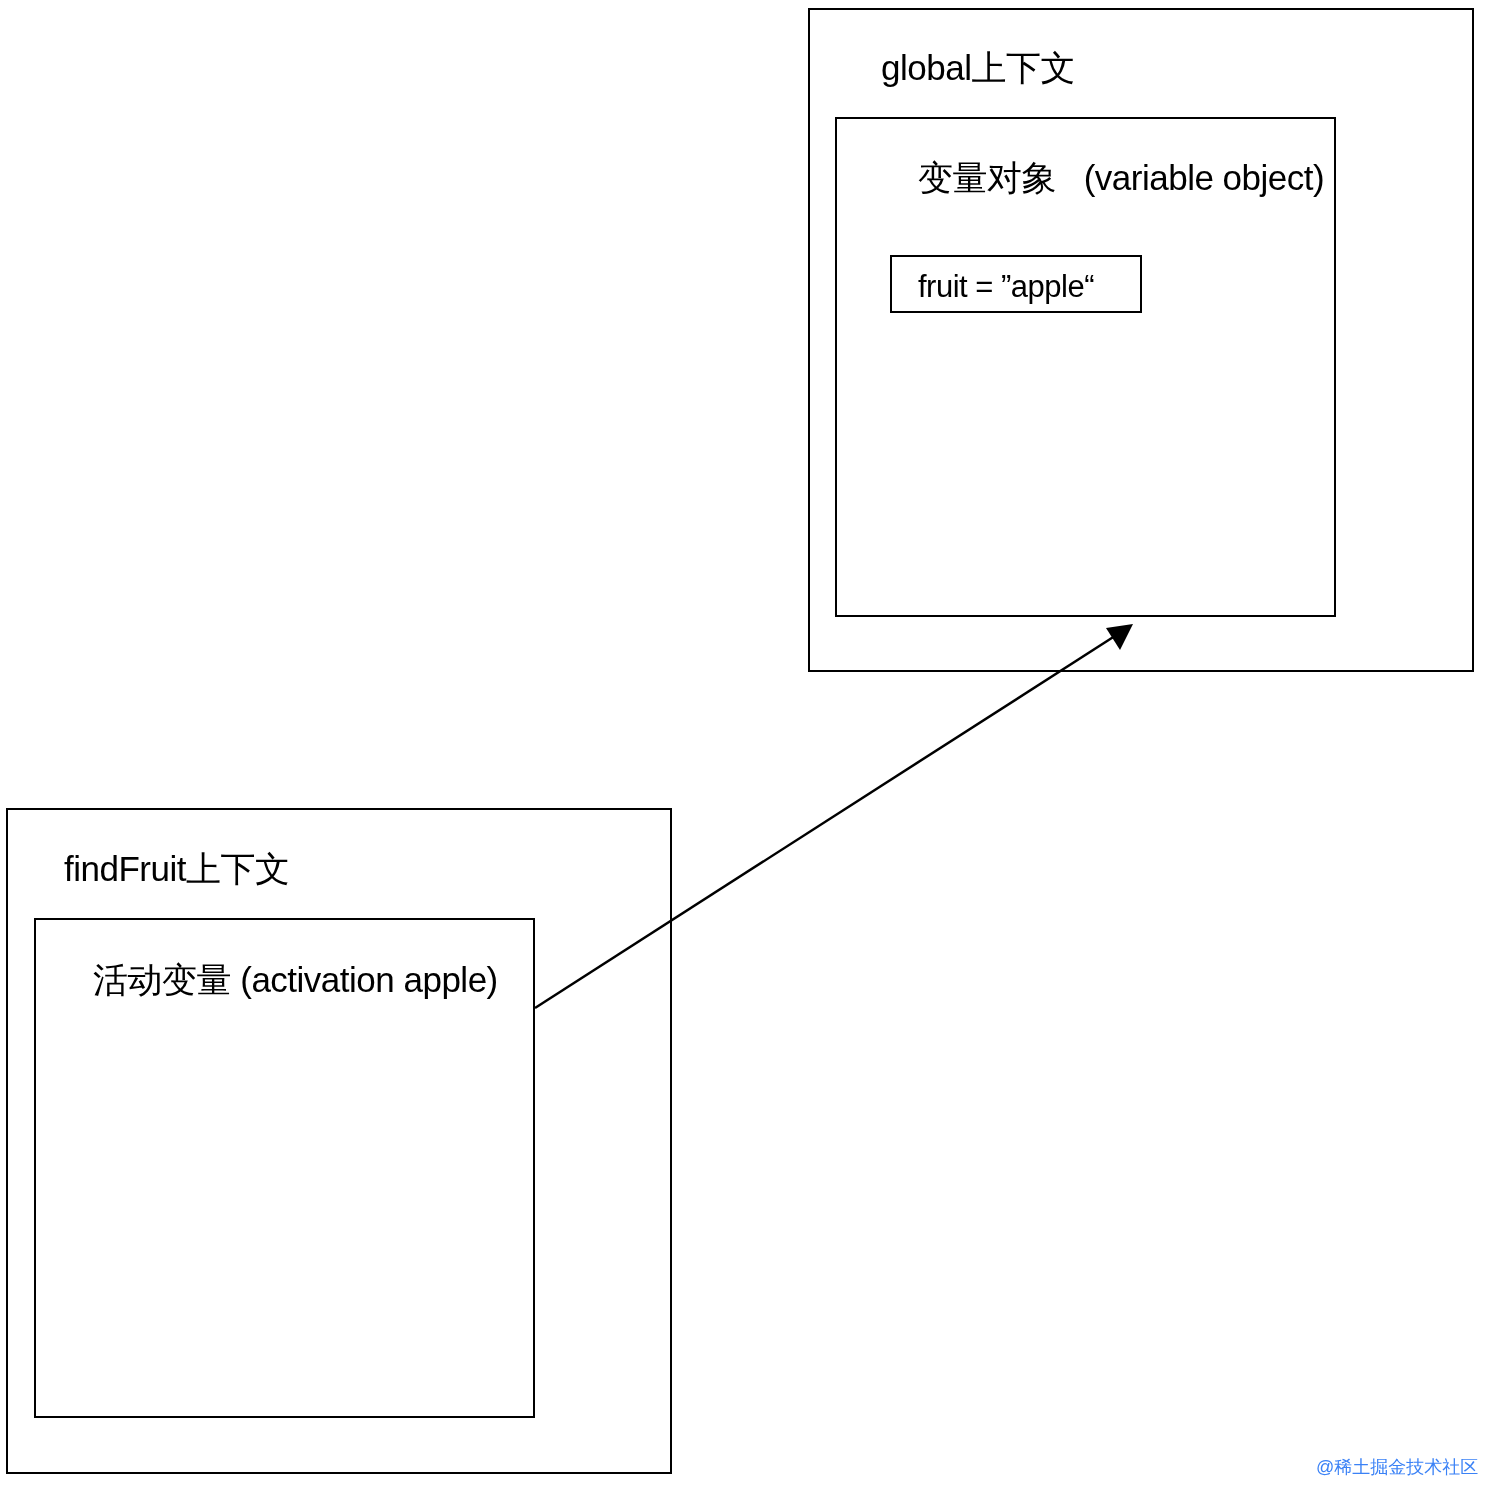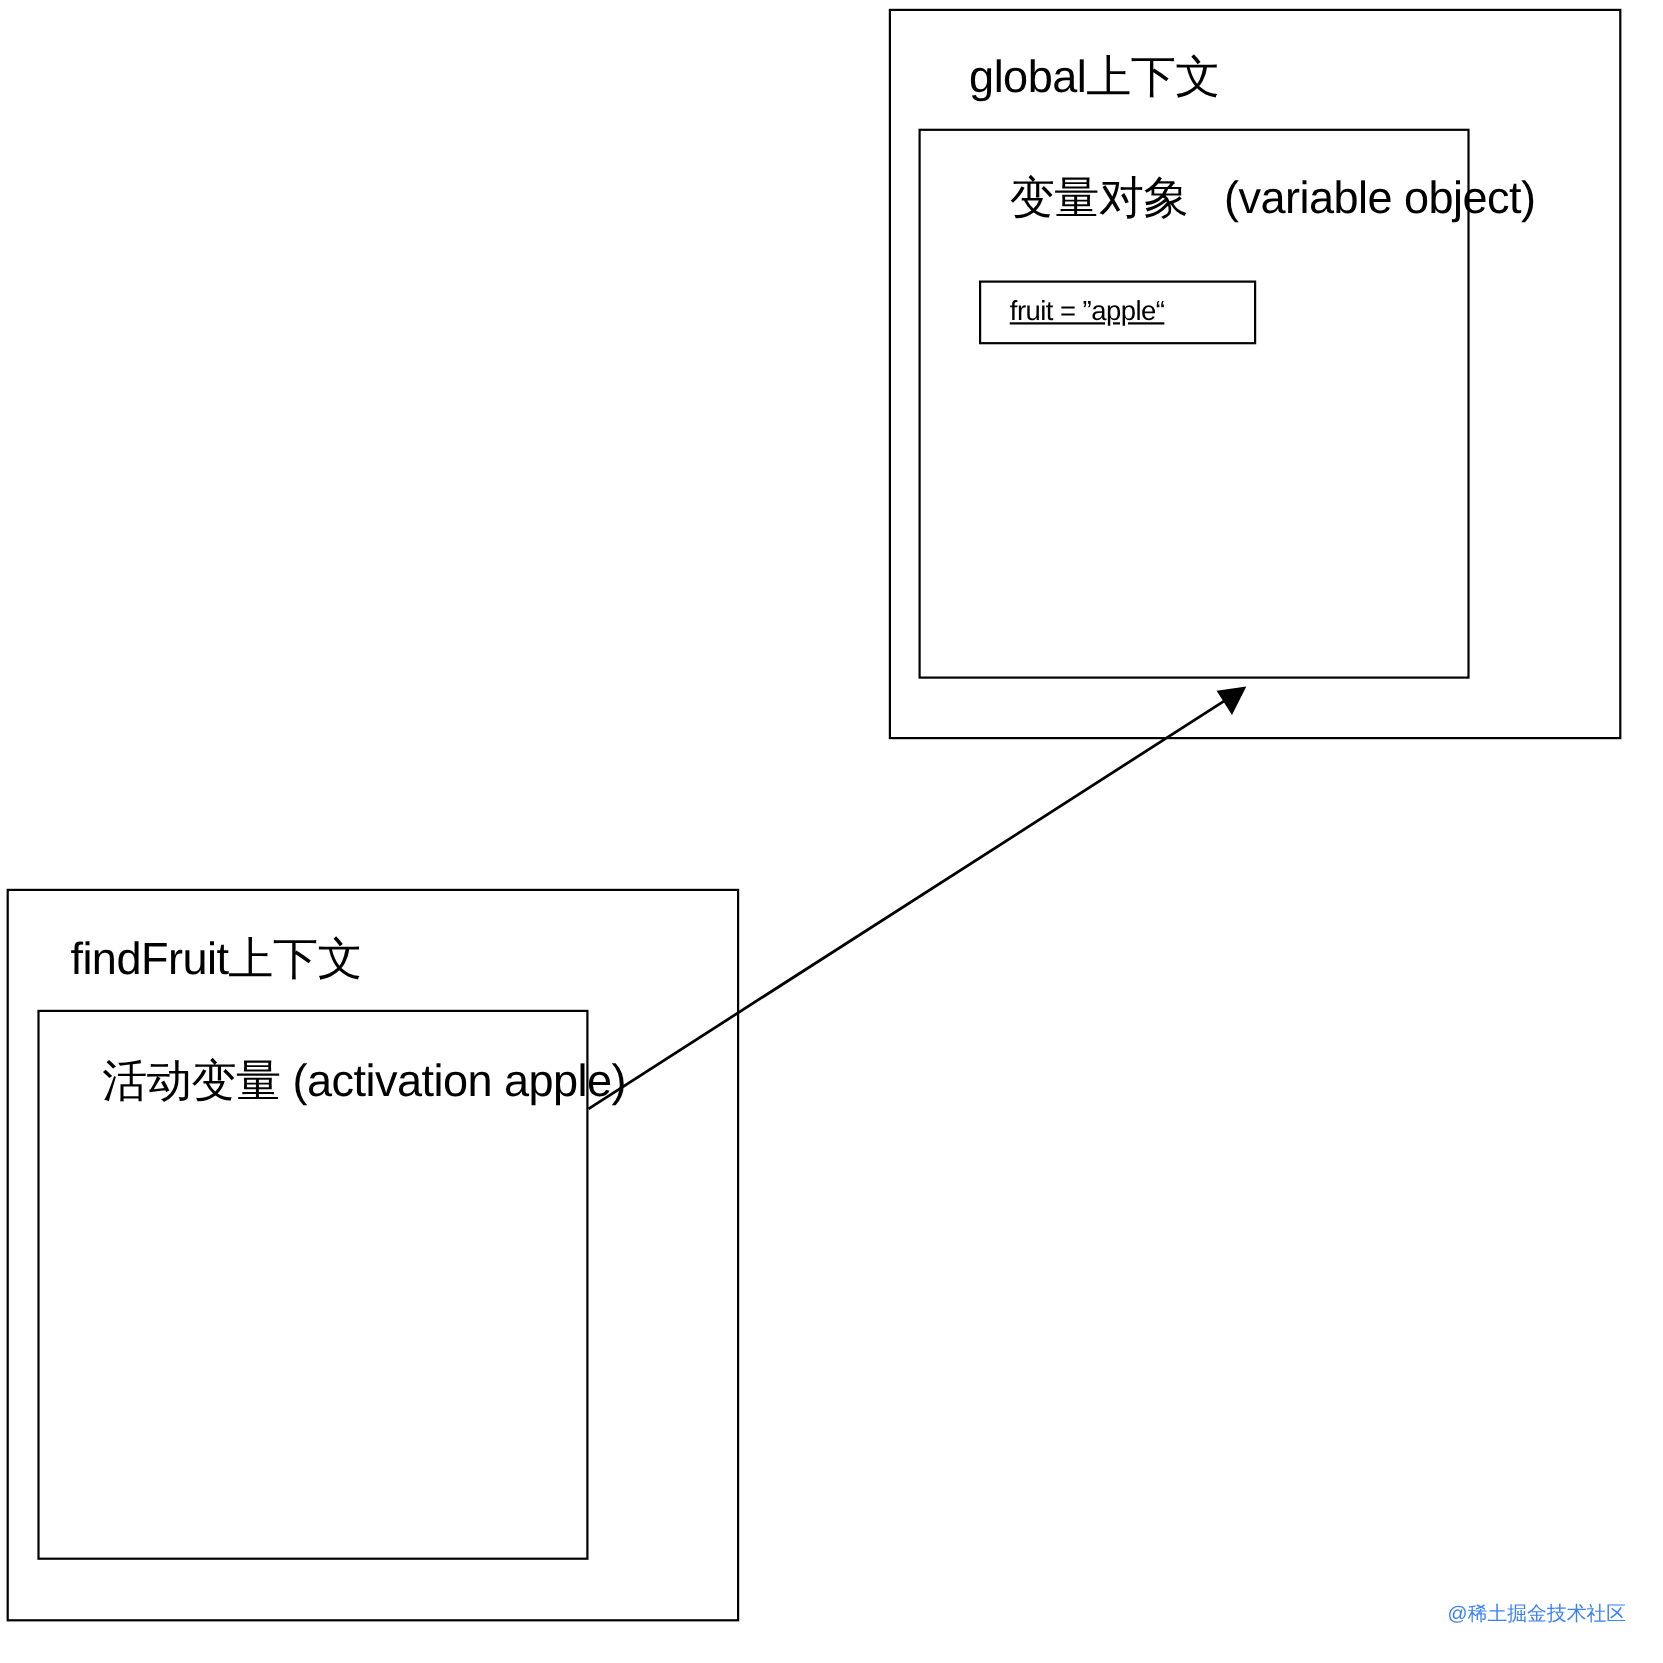--- a/index.html
+++ b/index.html
@@ -1,20 +1,20 @@
 <!DOCTYPE html>
 <html><head>
   <meta charset="utf-8">
   <style>
     html, body { margin: 0; padding: 0; background: #ffffff; }
     body { width: 1512px; height: 1512px; position: relative; overflow: hidden;
            font-family: "Liberation Sans", "DejaVu Sans", sans-serif; color: #000; }
     .box { position: absolute; border: 2px solid #000; box-sizing: border-box; background: transparent; }
-    .label { position: absolute; font-size: 41px; white-space: nowrap; line-height: 1; letter-spacing: -0.5px; }
-    .small-label { font-size: 25px; text-decoration: underline; }
+    .label { position: absolute; font-size: 35px; white-space: nowrap; line-height: 1; letter-spacing: -0.5px; }
+    .small-label { font-size: 31px; }
     .watermark { position: absolute; font-size: 18px; color: #3b82f6; white-space: nowrap; }
     svg.overlay { position: absolute; left: 0; top: 0; }
   </style>
 </head>
 <body>
 
 <div class="box" style="left:808px; top:8px; width:666px; height:664px;">
 </div>
 <div class="label" style="left:881px; top:50px;">global上下文</div>
 

